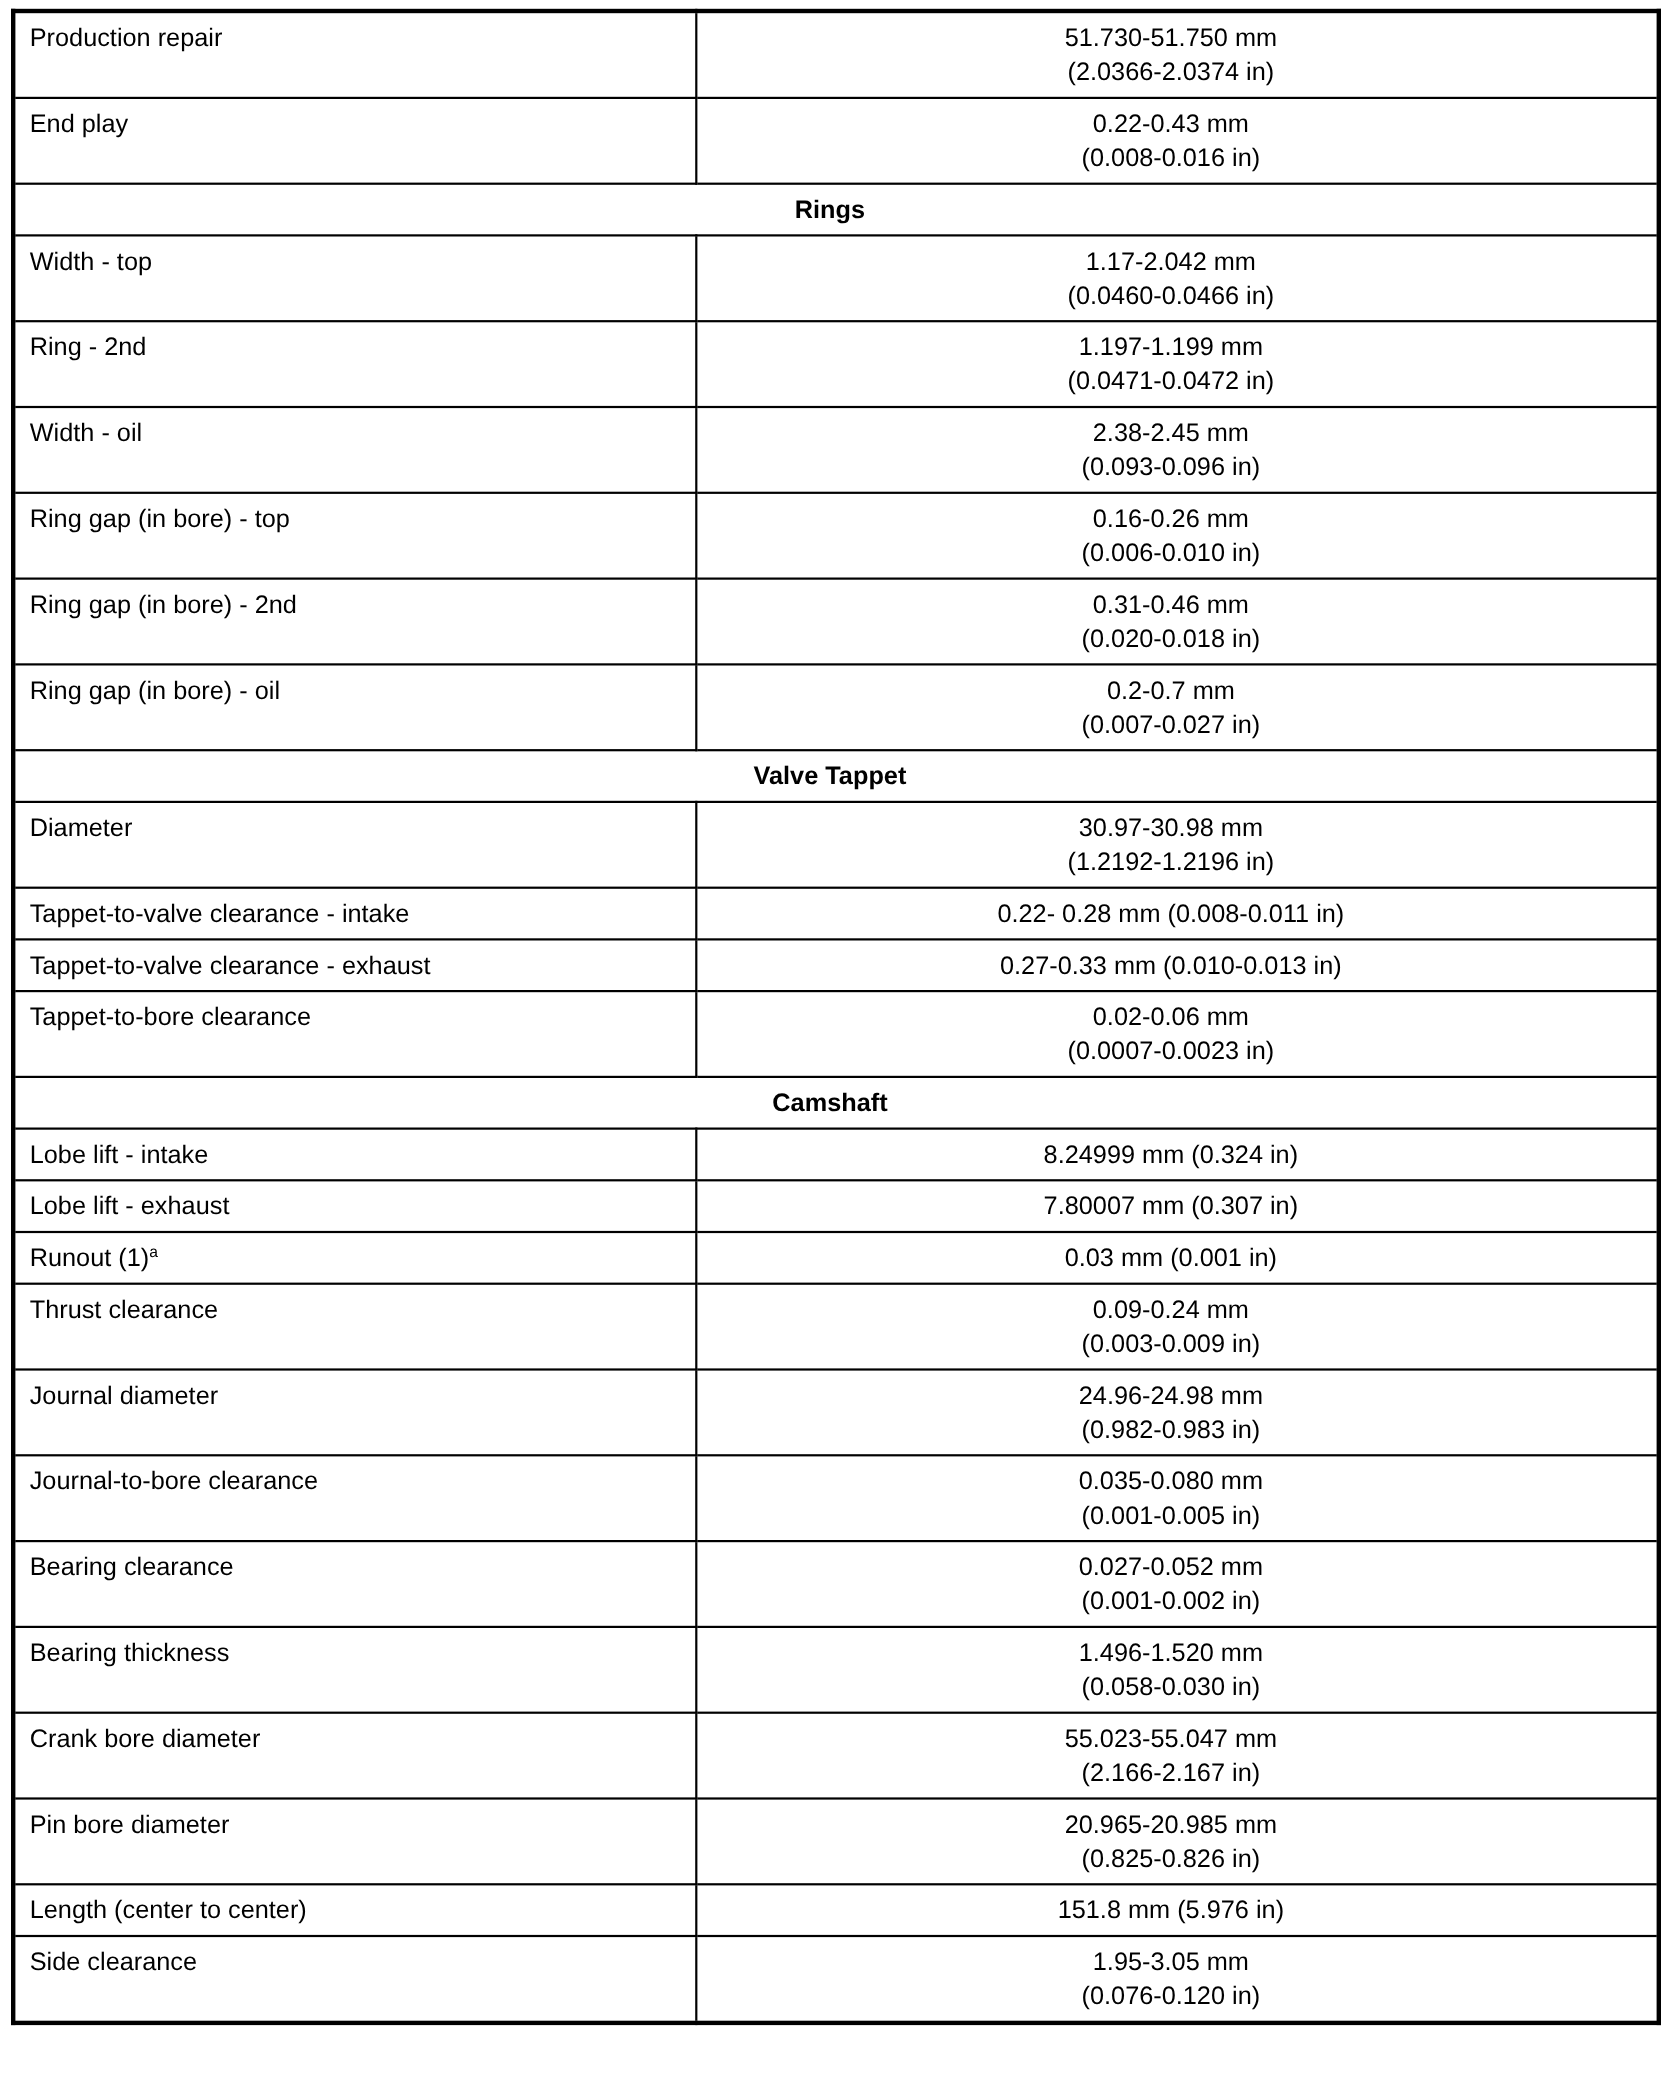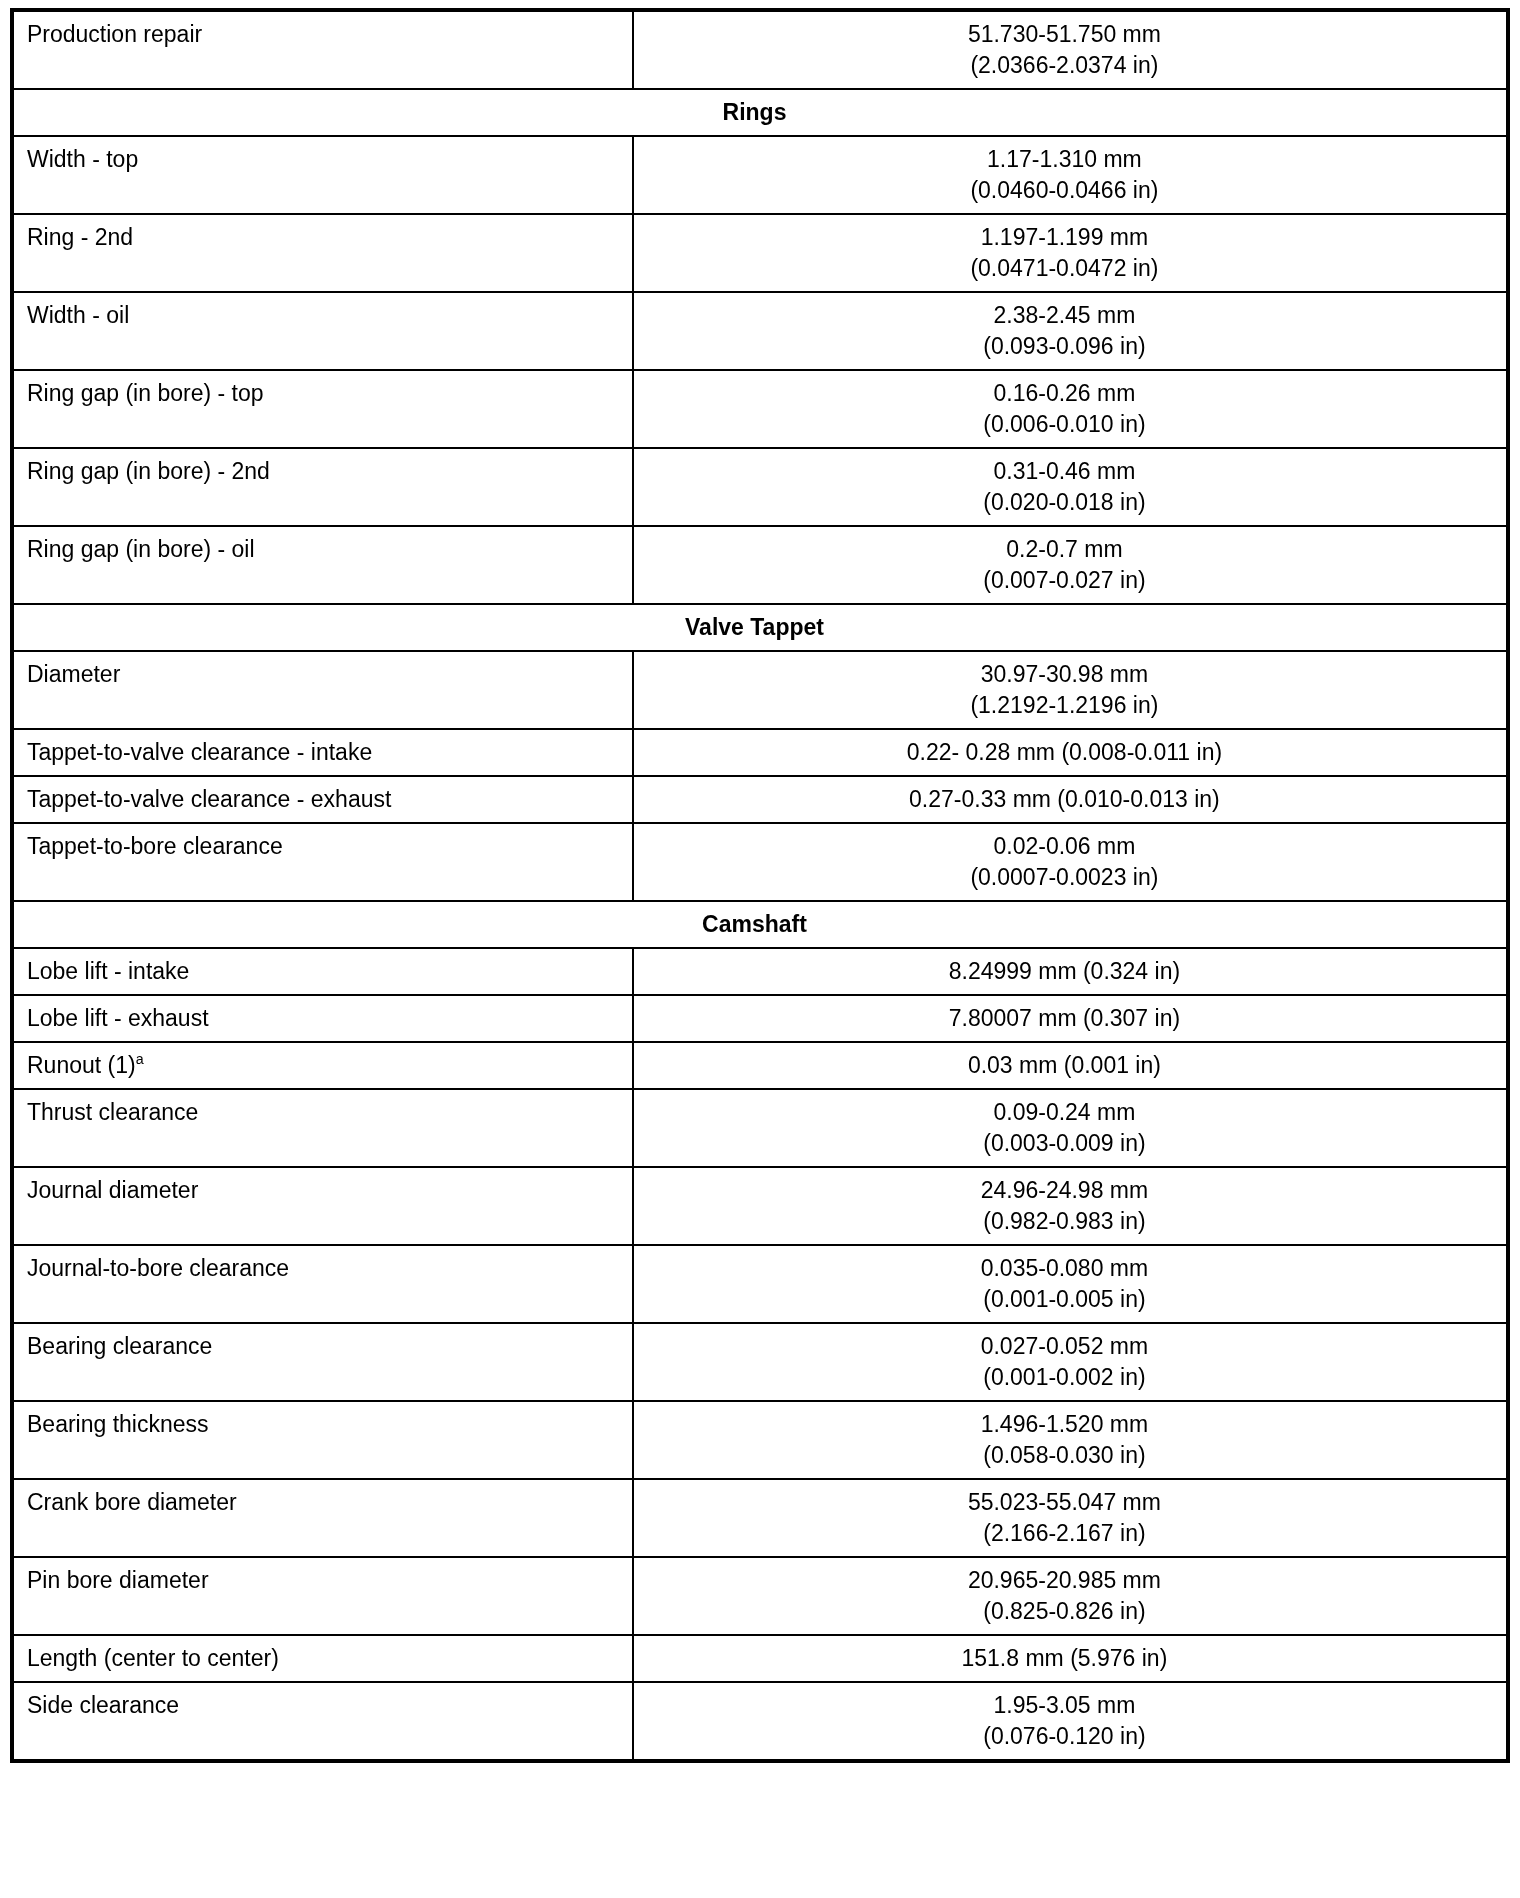--- a/index.html
+++ b/index.html
@@ -60,26 +60,33 @@
     </colgroup>
     <tbody id="spec-body">
         <tr>
           <td class="label"><span>Production repair</span></td>
           <td class="value">
             <div>51.730-51.750 mm</div>
             <div>(2.0366-2.0374 in)</div>
           </td>
         </tr>
         <tr>
+          <td class="label"><span>End play</span></td>
+          <td class="value">
+            <div>0.22-0.43 mm</div>
+            <div>(0.008-0.016 in)</div>
+          </td>
+        </tr>
+        <tr>
           <td colspan="2" class="section">Rings</td>
         </tr>
         <tr>
           <td class="label"><span>Width - top</span></td>
           <td class="value">
-            <div>1.17-1.310 mm</div>
+            <div>1.17-2.042 mm</div>
             <div>(0.0460-0.0466 in)</div>
           </td>
         </tr>
         <tr>
           <td class="label"><span>Ring - 2nd</span></td>
           <td class="value">
             <div>1.197-1.199 mm</div>
             <div>(0.0471-0.0472 in)</div>
           </td>
         </tr>

